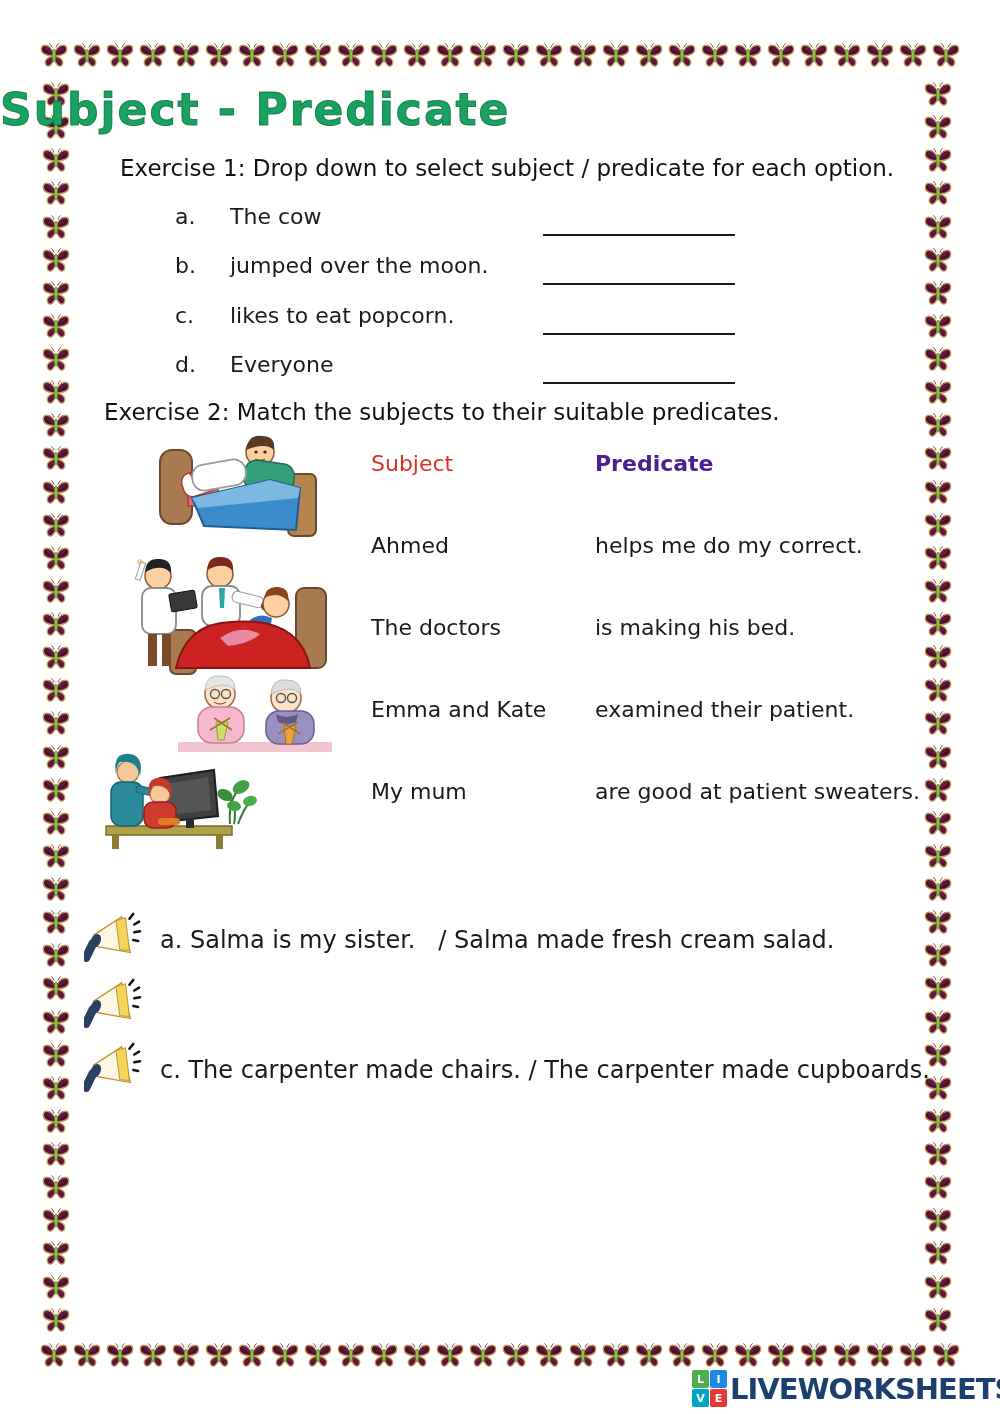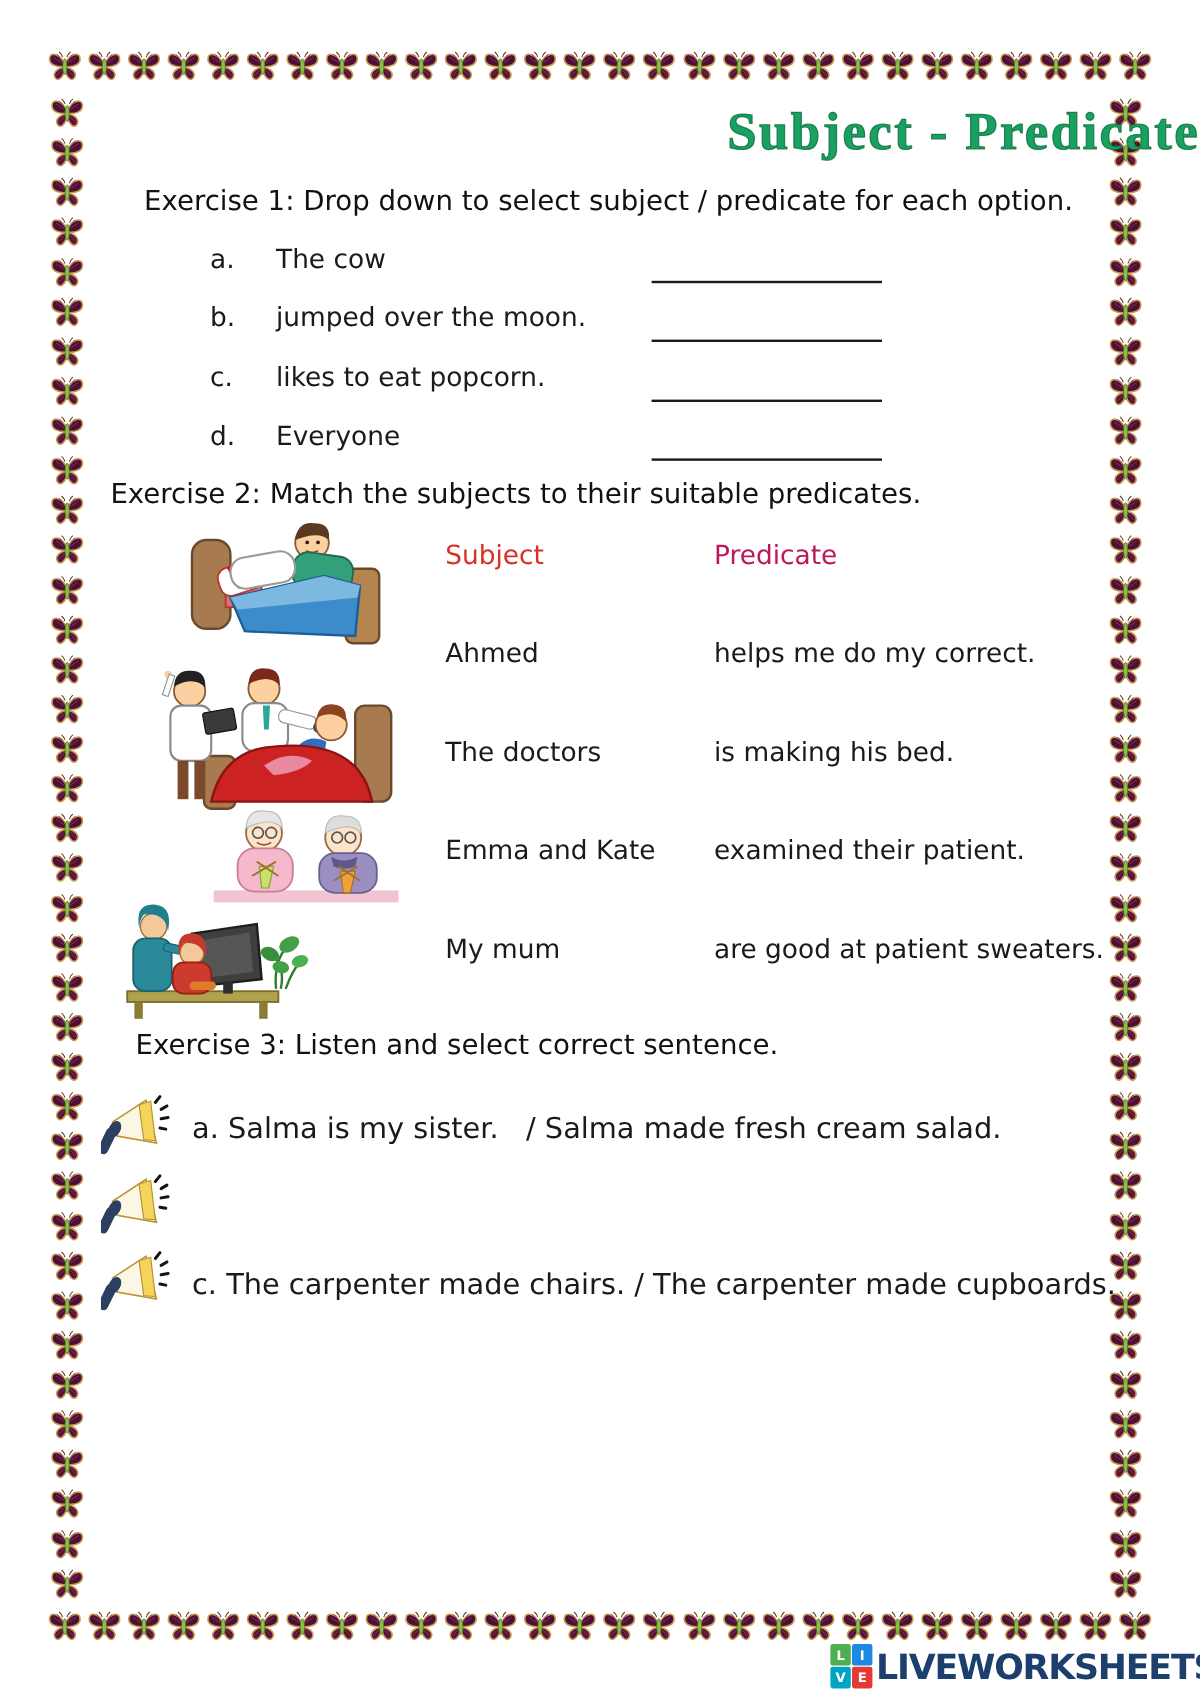--- a/index.html
+++ b/index.html
@@ -7,27 +7,27 @@
         font-family:"DejaVu Sans",sans-serif;color:#1a1a1a;}
   
   .bf-row{position:absolute;display:flex;justify-content:space-between;}
   .bf-col{position:absolute;display:flex;flex-direction:column;justify-content:space-between;}
   .bf{width:30px;height:30px;flex:0 0 auto;}
   #bf-top{left:39px;top:41px;width:922px;height:33px;}
   #bf-bottom{left:39px;top:1341px;width:922px;height:33px;}
   #bf-left{left:41px;top:80px;width:33px;height:1256px;}
   #bf-right{left:923px;top:80px;width:33px;height:1256px;}
   
-  .title{position:absolute;left:0;top:84px;width:100%;text-align:right;
-         font-size:44px;font-weight:bold;letter-spacing:2px;font-family:Liberation Serif, serif;
+  .title{position:absolute;left:0;top:84px;width:100%;text-align:left;
+         font-size:44px;font-weight:bold;letter-spacing:2px;
          -webkit-text-stroke:1px rgba(10,110,60,.8);}
   
   .ex-heading{position:absolute;font-size:23px;color:#111;text-align:center;}
   #ex1-heading{left:120px;top:155px;}
-  #ex2-heading{left:92px;top:399px;}
+  #ex2-heading{left:104px;top:399px;}
   #ex3-heading{left:113px;top:858px;}
   
   .ex1-row{position:absolute;left:148px;width:640px;height:40px;font-size:22px;}
   .ex1-letter{position:absolute;left:27px;top:0;}
   .ex1-text{position:absolute;left:82px;top:0;}
   .ex1-line{position:absolute;left:395px;top:4px;width:192px;height:26px;
             border-bottom:2px solid #1a1a1a;cursor:pointer;}
   
   .ex2-cell{position:absolute;font-size:22px;}
   .col-subject{left:371px;}
@@ -500,21 +500,21 @@
   </div>
   <div class="ex1-row" style="top:352px">
     <span class="ex1-letter">d.</span>
     <span class="ex1-text">Everyone</span>
     <span class="ex1-line"></span>
   </div>
 
   <div id="ex2-heading" class="ex-heading">Exercise 2: Match the subjects to their suitable predicates.</div>
 
   <div class="ex2-cell col-subject" style="top: 451px; font-weight: 500; color: rgb(214, 50, 38);">Subject</div>
-  <div class="ex2-cell col-predicate" style="top: 451px; font-weight: 400; color: #be185d;">Predicate</div>
+  <div class="ex2-cell col-predicate" style="top: 451px; font-weight: 700; color: #4c1d95;">Predicate</div>
 
   <div class="ex2-cell col-subject" style="top:533px">Ahmed</div>
   <div class="ex2-cell col-predicate" style="top:533px">helps me do my correct.</div>
 
   <div class="ex2-cell col-subject" style="top:615px">The doctors</div>
   <div class="ex2-cell col-predicate" style="top:615px">is making his bed.</div>
 
   <div class="ex2-cell col-subject" style="top:697px">Emma and Kate</div>
   <div class="ex2-cell col-predicate" style="top:697px">examined their patient.</div>
 
@@ -600,21 +600,20 @@
     <path d="M18 34 Q14 12 32 14 Q46 16 42 36 Q40 20 22 22 Q18 26 18 34 Z" fill="#1f7f8f"></path>
     <rect x="13" y="42" width="32" height="44" rx="10" fill="#2a8a9a" stroke="#176271" stroke-width="1.5"></rect>
     <rect x="38" y="48" width="26" height="7" rx="3.5" transform="rotate(12 51 51)" fill="#2a8a9a" stroke="#176271"></rect>
     <circle cx="64" cy="55" r="3.5" fill="#f5c89a"></circle>
     <circle cx="62" cy="54" r="10" fill="#f5c89a" stroke="#a5753f" stroke-width="1.2"></circle>
     <path d="M51 56 Q48 36 64 38 Q76 40 73 58 Q70 44 55 46 Q52 50 51 56 Z" fill="#c43b2e"></path>
     <rect x="46" y="62" width="32" height="26" rx="9" fill="#cc3b2e" stroke="#8f2317" stroke-width="1.5"></rect>
     <rect x="60" y="78" width="22" height="7" rx="3.5" fill="#e07b28"></rect>
   </svg>
 
-  <div id="ex3-heading" class="ex-heading">Exercise 3: Listen and select correct sentence.</div>
 
   <svg class="mega" style="top:912px">
       <use href="#mega-sym" width="58" height="54"></use>
     </svg>
   <div class="ex3-row-text" style="top:926px">a. Salma is my sister.   / Salma made fresh cream salad.</div>
 
   <svg class="mega" style="top:978px">
       <use href="#mega-sym" width="58" height="54"></use>
     </svg>
 

